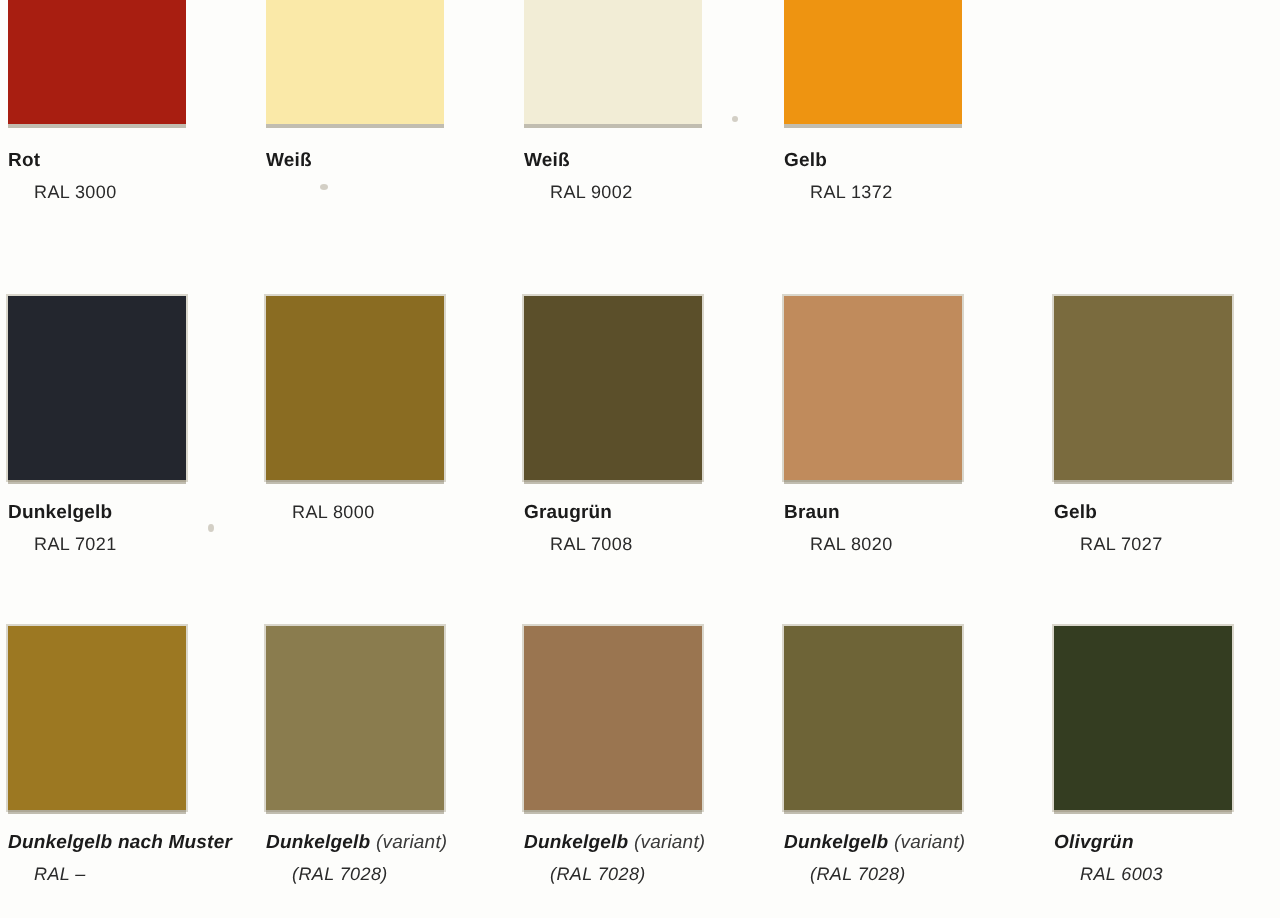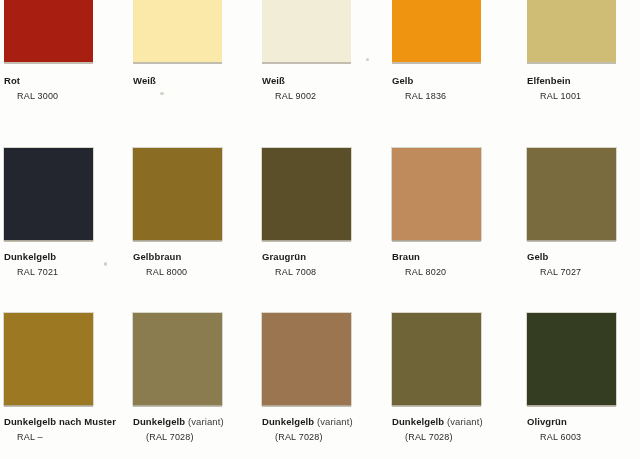--- a/index.html
+++ b/index.html
@@ -23,21 +23,21 @@
   }
 
   
   .row {
     position: absolute;
     left: 0;
     width: 568px;
   }
   .row-0 { top: 0px;   height: 130px; }
   .row-1 { top: 130px; height: 175px; }
-  .row-2 { top: 305px; height: 154px; }
+  .row-2 { top: 305px; height: 154px; font-style: italic; }
 
   
   .cell {
     position: absolute;
     top: 0;
   }
   .col-0 { left: 4px;   width: 89px; }
   .col-1 { left: 133px; width: 89px; }
   .col-2 { left: 262px; width: 89px; }
   .col-3 { left: 369px; width: 89px; margin-left: 23px; }
@@ -140,44 +140,36 @@
       <div class="chip" style="background: rgb(242, 237, 214);"></div>
       <div class="caption">
         <div class="cap-name"><span>Weiß</span> </div>
         <div class="cap-code">RAL 9002</div>
       </div>
     </div>
     <div class="cell col-3">
       <div class="chip" style="background: rgb(238, 148, 17);"></div>
       <div class="caption">
         <div class="cap-name"><span>Gelb</span> </div>
-        <div class="cap-code">RAL 1836</div>
-      </div>
-    </div>
-    <div class="cell col-4">
-      <div class="chip" style="background: rgb(207, 188, 117);"></div>
-      <div class="caption">
-        <div class="cap-name"><span>Elfenbein</span> </div>
-        <div class="cap-code">RAL 1001</div>
+        <div class="cap-code">RAL 1372</div>
       </div>
     </div>
   </div>
 
   <div class="row row-1">
     <div class="cell col-0">
       <div class="chip" style="background: rgb(35, 38, 46);"></div>
       <div class="caption">
         <div class="cap-name"><span>Dunkelgelb</span> </div>
         <div class="cap-code">RAL 7021</div>
       </div>
     </div>
     <div class="cell col-1">
       <div class="chip" style="background: rgb(138, 108, 34);"></div>
       <div class="caption">
-        <div class="cap-name"><span>Gelbbraun</span> </div>
         <div class="cap-code">RAL 8000</div>
       </div>
     </div>
     <div class="cell col-2">
       <div class="chip" style="background: rgb(91, 79, 42);"></div>
       <div class="caption">
         <div class="cap-name"><span>Graugrün</span> </div>
         <div class="cap-code">RAL 7008</div>
       </div>
     </div>

